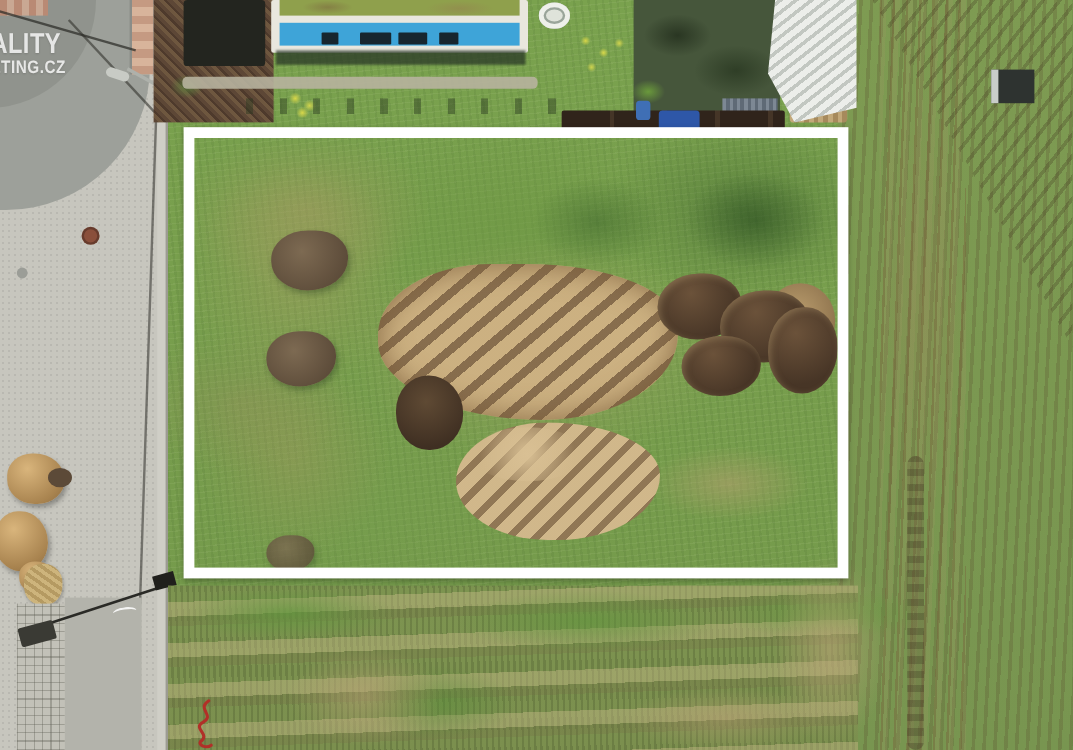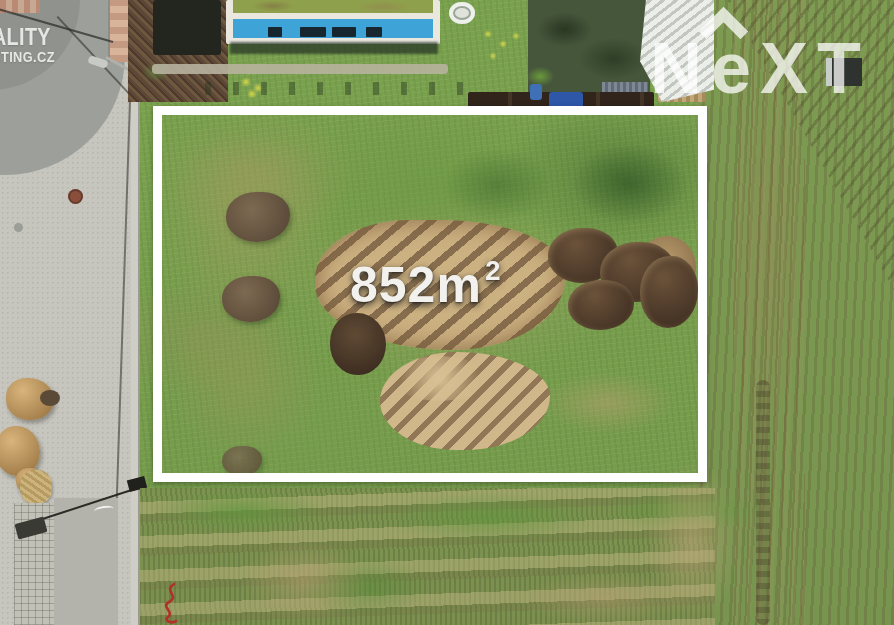--- a/index.html
+++ b/index.html
@@ -279,23 +279,19 @@
   <div class="abs dry-blob dry-green3"></div>
   <div class="abs dry-blob dry-green5"></div>
   <div class="abs dry-blob dry-dirt2"></div>
   <div class="abs dry-blob dry-dirt3"></div>
   <div class="abs dry-blob dry-dirt-right"></div>
   <svg class="abs red-mark" viewBox="0 0 30 44">
     <path d="M18,3 C7,10 24,15 13,21 C4,26 20,31 11,37 C9,40 16,43 20,40" fill="none" stroke="#b13028" stroke-width="2.6" stroke-linecap="round"></path>
   </svg>
 
   <div class="abs plot-border"></div>
-  <div class="abs area-label"><span>852m</span><span class="sup">2</span></div>
 
   <div class="abs wm-left">
     <div class="wm-line1">ALITY</div>
     <div class="wm-line2">ETING.CZ</div>
   </div>
-  <div class="abs brand">
-    <span class="brand-caret"></span><span>N</span><span>e</span><span>X</span><span>T</span>
-  </div>
 
 </div>
 
 </body></html>

